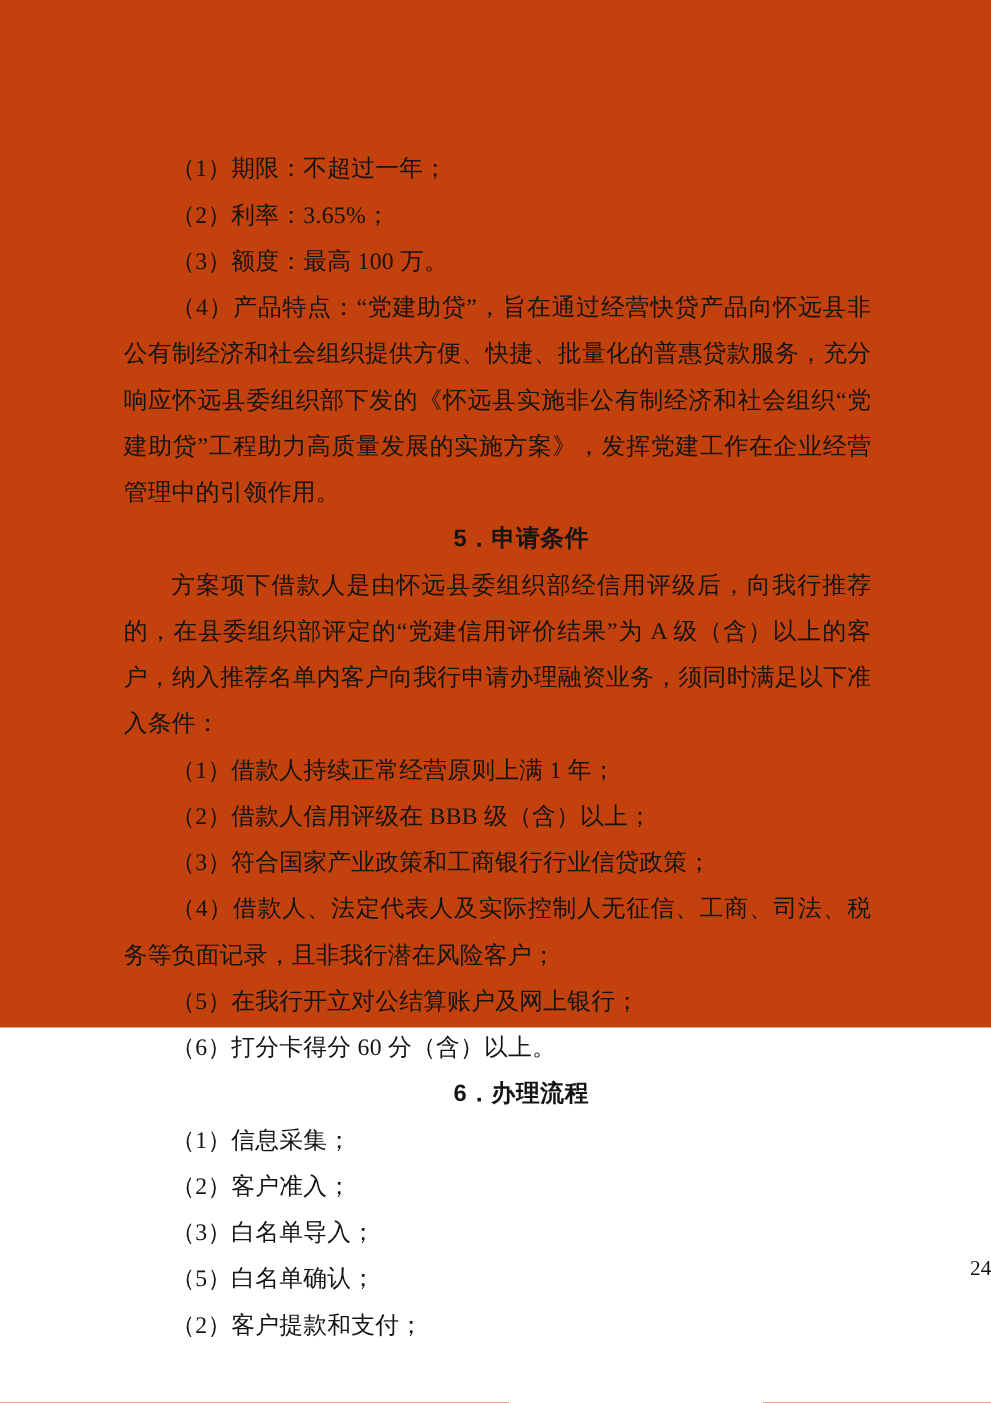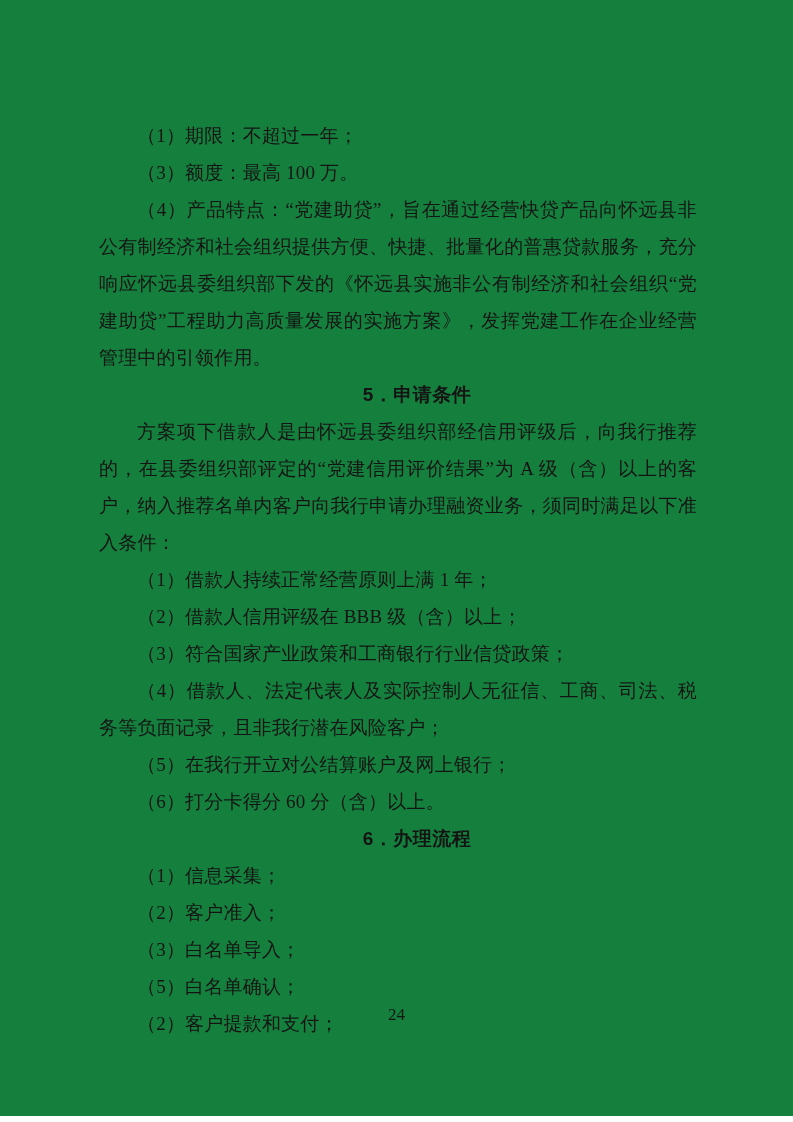--- a/index.html
+++ b/index.html
@@ -13,22 +13,22 @@
     position: relative;
     overflow: hidden;
     font-family: "Liberation Serif", "DejaVu Serif", serif;
     color: #141414;
   }
   .page {
     position: absolute;
     left: 0;
     top: 0;
     width: 793px;
-    height: 1116px;
-    background: #15803d;
+    height: 822px;
+    background: #c2410c;
   }
   .content {
     position: absolute;
     left: 99px;
     top: 117px;
     width: 598px;
     font-size: 19px;
     line-height: 37px;
     text-align: justify;
     letter-spacing: 0.2px;
@@ -41,32 +41,33 @@
     font-family: "Liberation Sans", "DejaVu Sans", sans-serif;
     font-weight: bold;
     text-align: center;
     letter-spacing: 0.5px;
   }
   .page-number {
     position: absolute;
     left: 0;
     right: 0;
     top: 1002px;
-    text-align: center;
+    text-align: right;
     font-size: 17px;
     line-height: 26px;
     color: #141414;
   }
 </style>
 </head>
 <body>
 
 <div class="page">
   <div class="content">
     <p>（1）期限：不超过一年；</p>
+    <p>（2）利率：3.65%；</p>
     <p>（3）额度：最高 100 万。</p>
     <p>（4）产品特点：“党建助贷”，旨在通过经营快贷产品向怀远县非公有制经济和社会组织提供方便、快捷、批量化的普惠贷款服务，充分响应怀远县委组织部下发的《怀远县实施非公有制经济和社会组织“党建助贷”工程助力高质量发展的实施方案》，发挥党建工作在企业经营管理中的引领作用。</p>
     <p class="heading">5．申请条件</p>
     <p>方案项下借款人是由怀远县委组织部经信用评级后，向我行推荐的，在县委组织部评定的“党建信用评价结果”为 A 级（含）以上的客户，纳入推荐名单内客户向我行申请办理融资业务，须同时满足以下准入条件：</p>
     <p>（1）借款人持续正常经营原则上满 1 年；</p>
     <p>（2）借款人信用评级在 BBB 级（含）以上；</p>
     <p>（3）符合国家产业政策和工商银行行业信贷政策；</p>
     <p>（4）借款人、法定代表人及实际控制人无征信、工商、司法、税务等负面记录，且非我行潜在风险客户；</p>
     <p>（5）在我行开立对公结算账户及网上银行；</p>
     <p>（6）打分卡得分 60 分（含）以上。</p>

